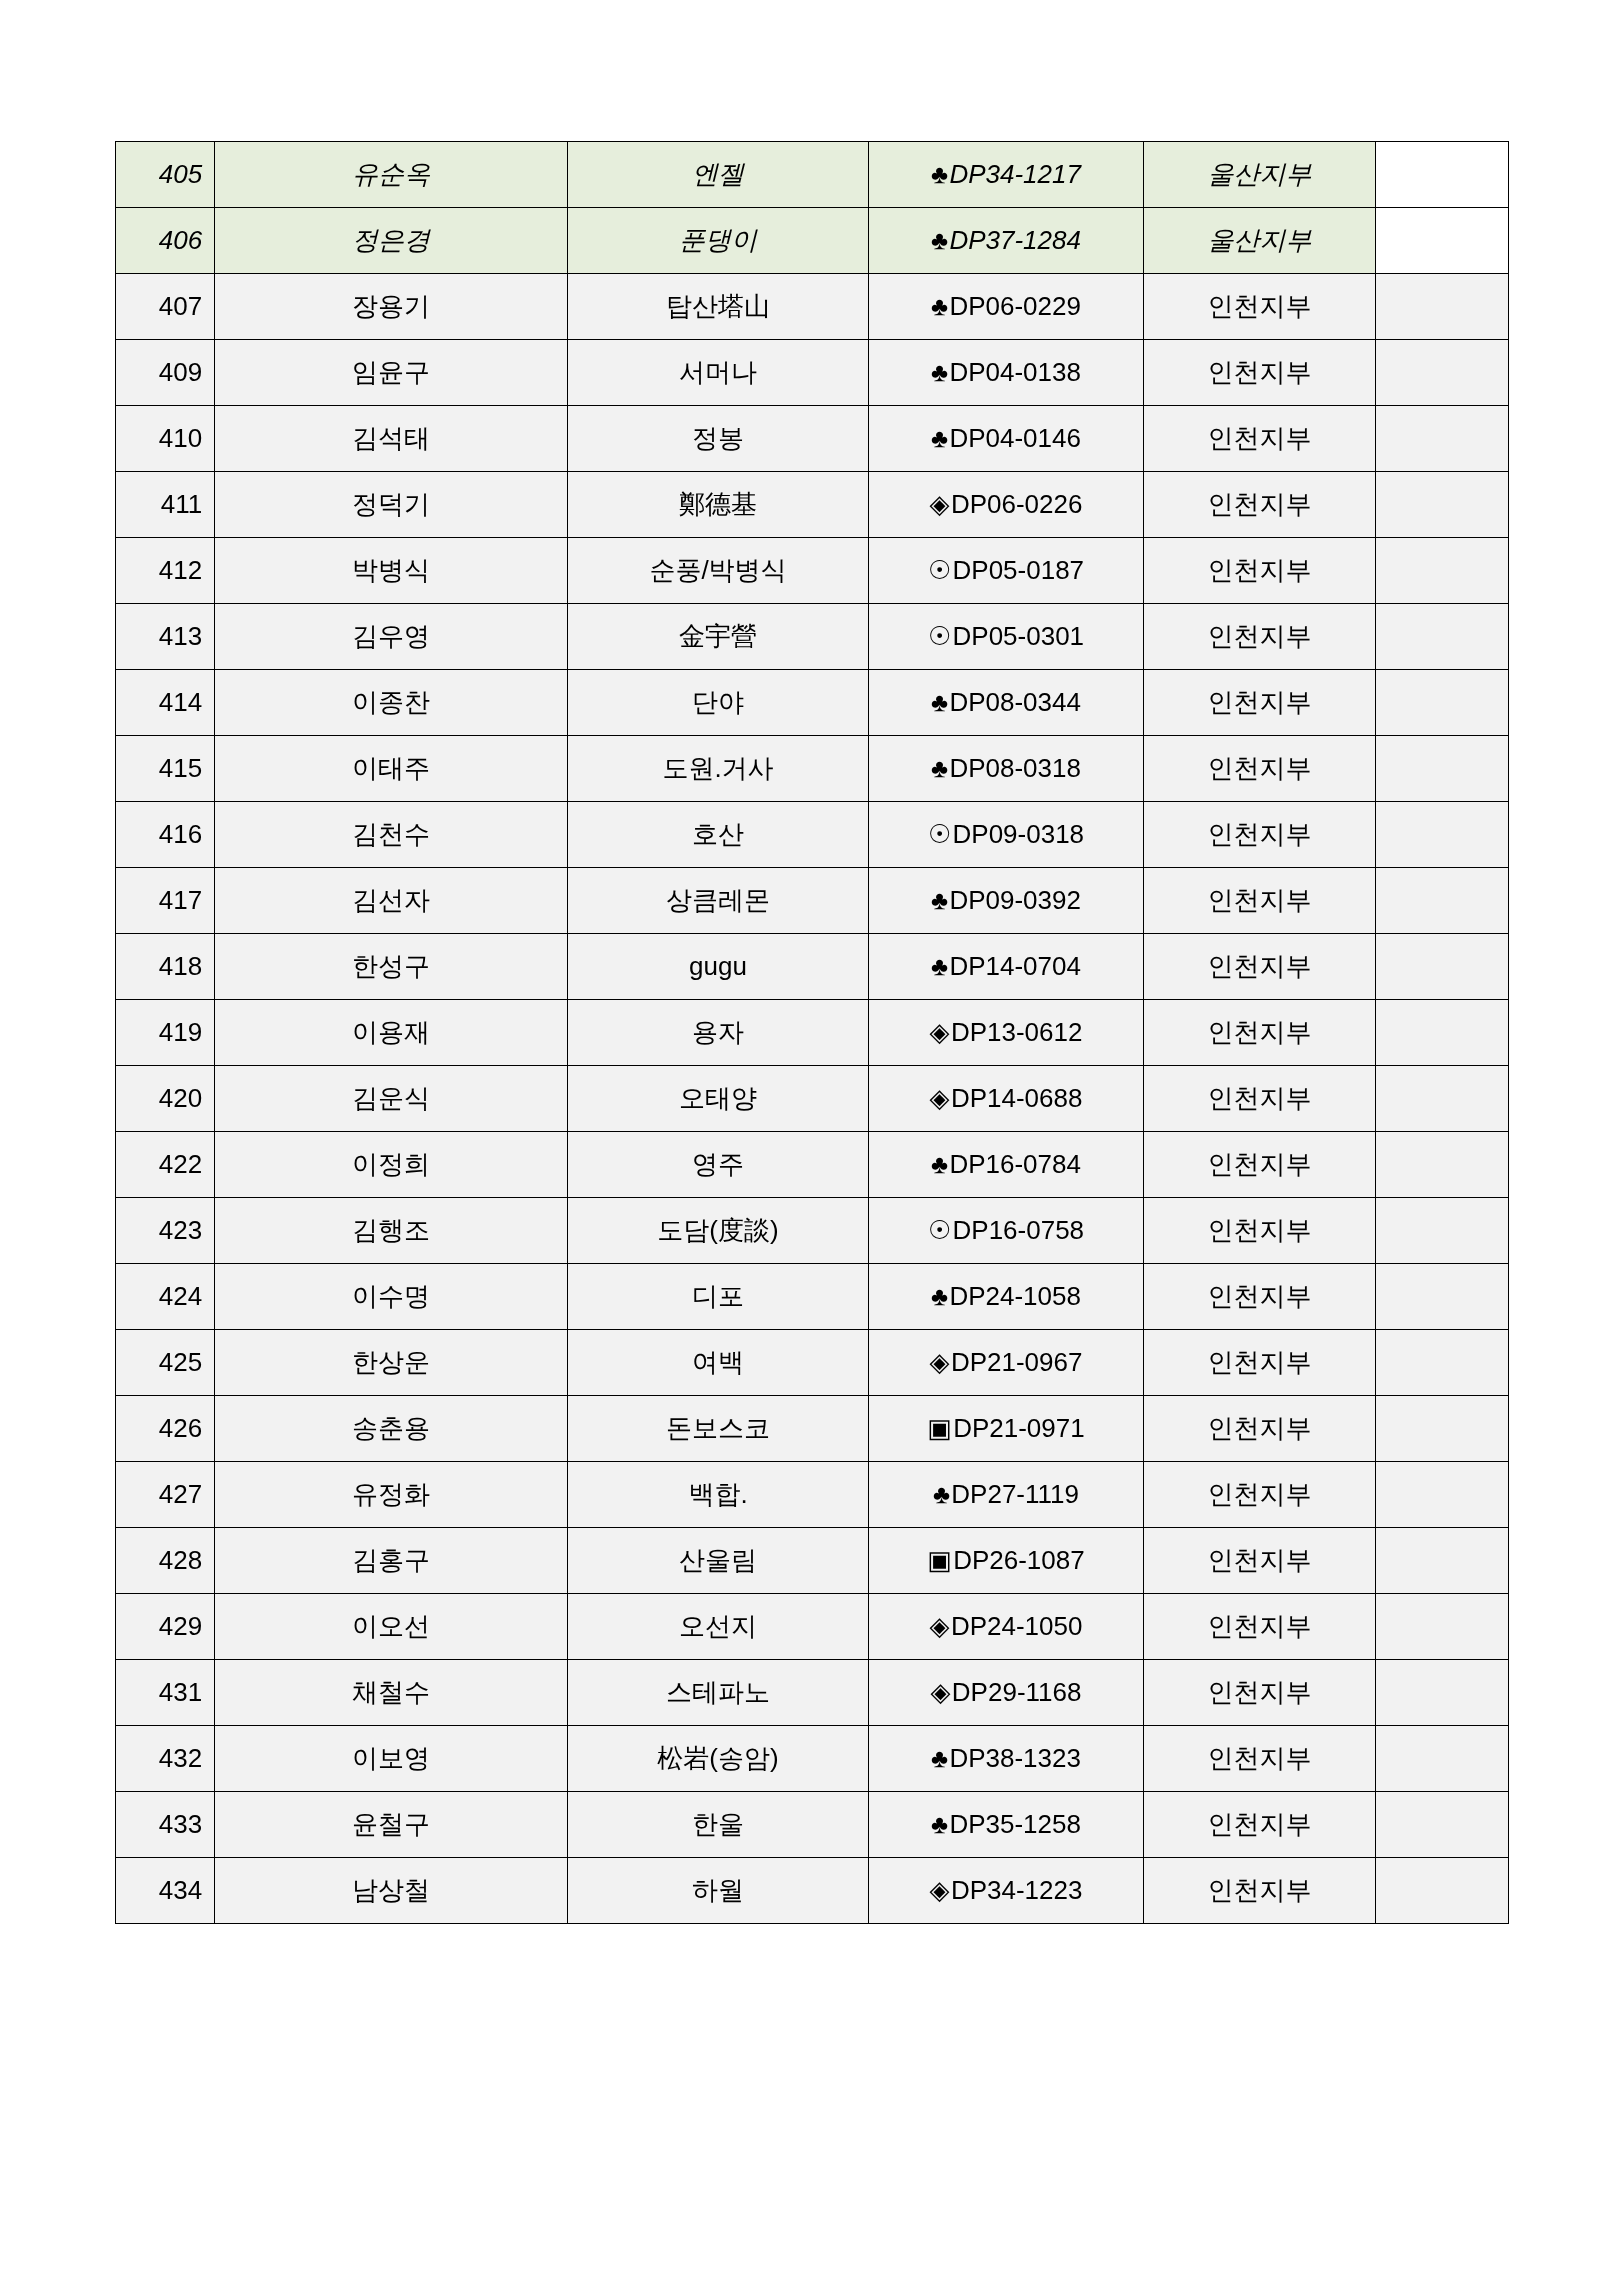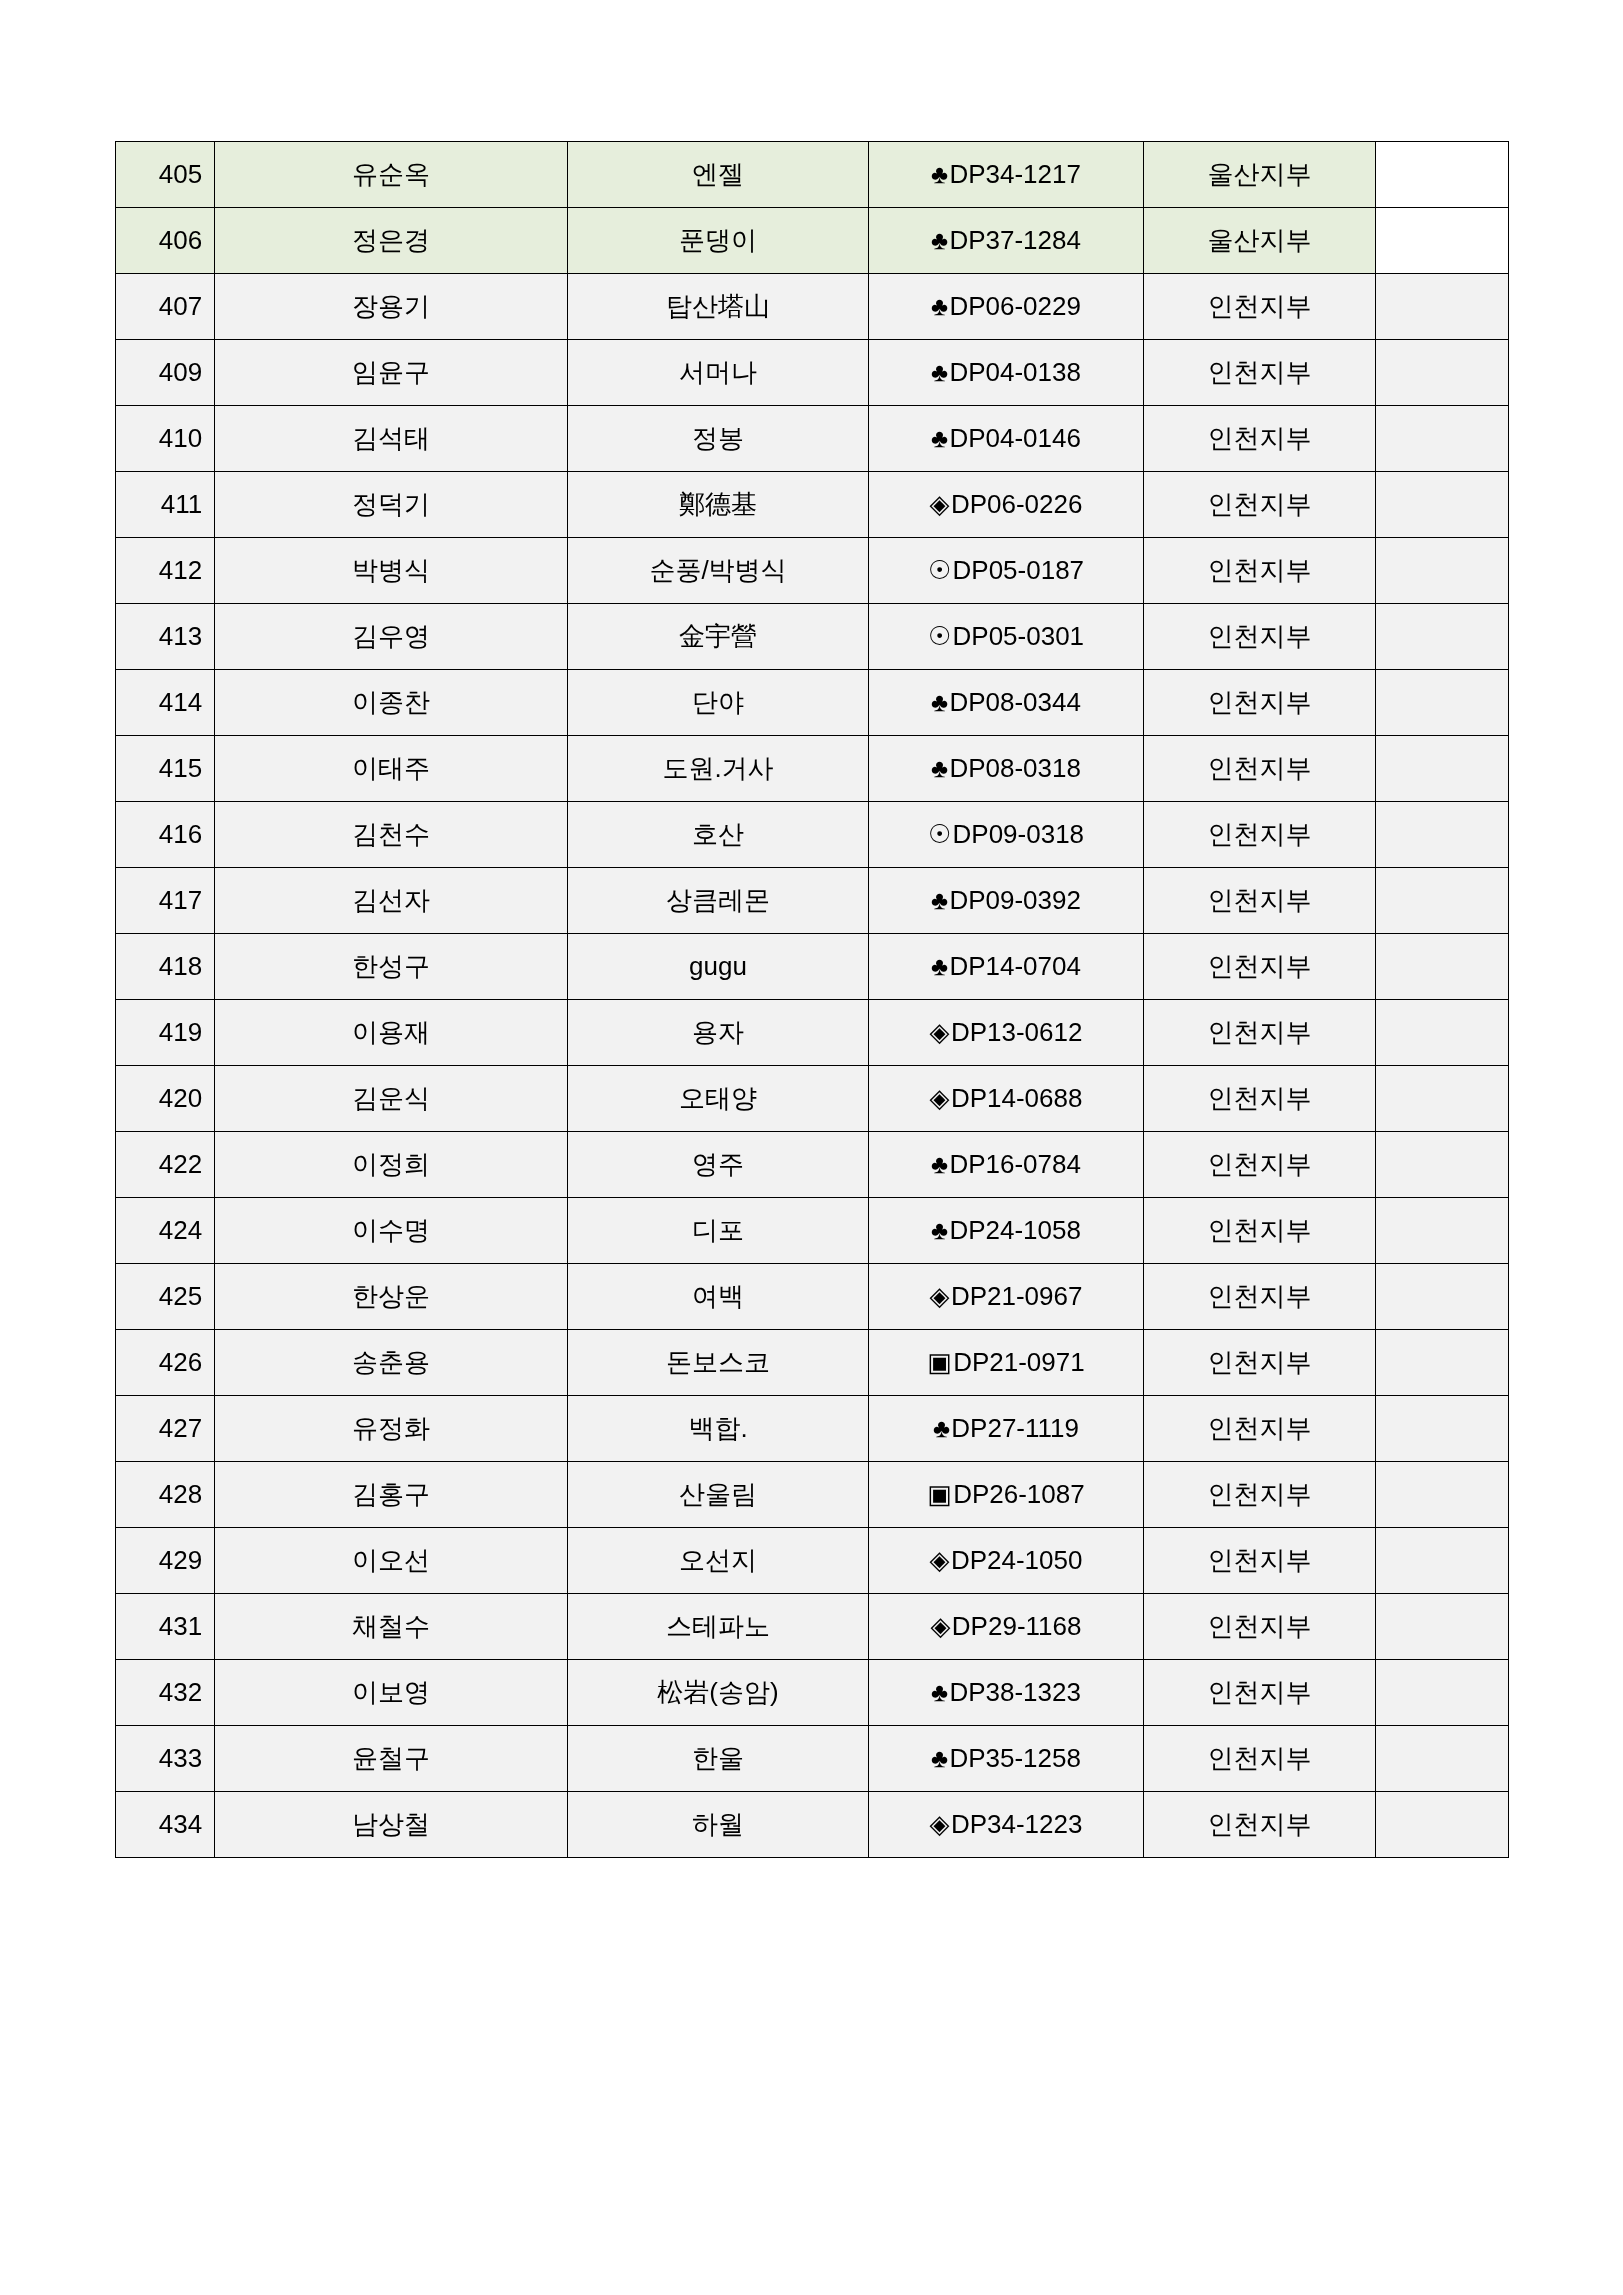--- a/index.html
+++ b/index.html
@@ -39,20 +39,21 @@
     font-size: 26px;
     line-height: 1.1;
     padding: 0 11.8px;
     vertical-align: middle;
     white-space: nowrap;
     overflow: hidden;
     background: #f2f2f2;
   }
   tr.highlight td {
     background: #e6eedc;
+    font-style: italic;
   }
   td.num {
     text-align: right;
     padding-right: 14.4px;
     font-size: 26px;
   }
   td.name, td.alias {
     text-align: center;
     padding-left: 14.4px;
   }
@@ -210,20 +211,28 @@
         </tr>
         <tr>
           <td class="num">422</td>
           <td class="name">이정희</td>
           <td class="alias">영주</td>
           <td class="code"><span class="sym">♣</span><span>DP16-0784</span></td>
           <td class="branch">인천지부</td>
           <td class="extra"></td>
         </tr>
         <tr>
+          <td class="num">423</td>
+          <td class="name">김행조</td>
+          <td class="alias">도담(度談)</td>
+          <td class="code"><span class="sym">☉</span><span>DP16-0758</span></td>
+          <td class="branch">인천지부</td>
+          <td class="extra"></td>
+        </tr>
+        <tr>
           <td class="num">424</td>
           <td class="name">이수명</td>
           <td class="alias">디포</td>
           <td class="code"><span class="sym">♣</span><span>DP24-1058</span></td>
           <td class="branch">인천지부</td>
           <td class="extra"></td>
         </tr>
         <tr>
           <td class="num">425</td>
           <td class="name">한상운</td>

